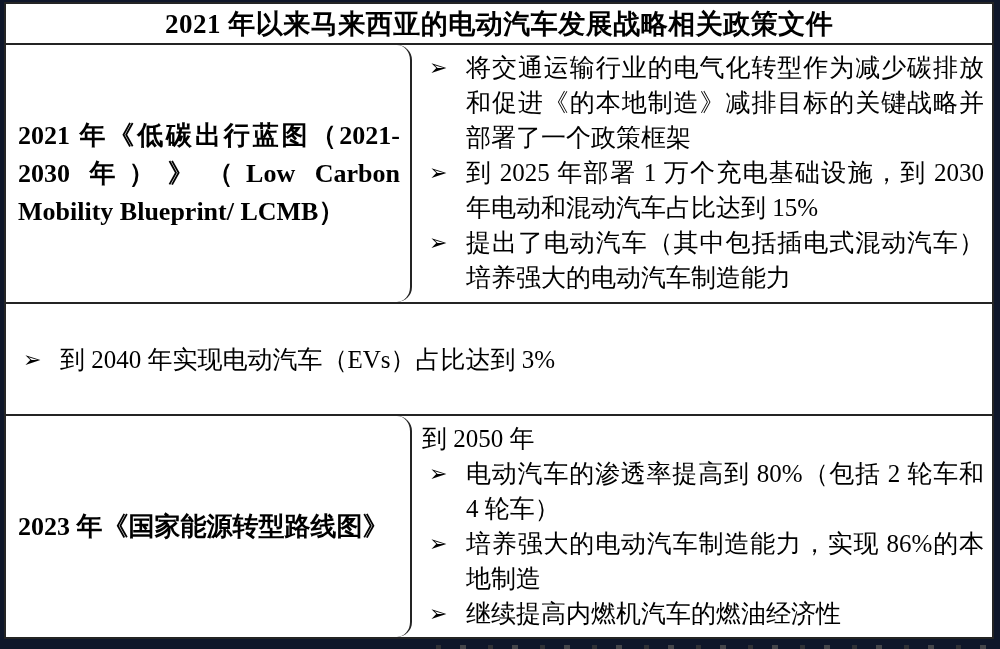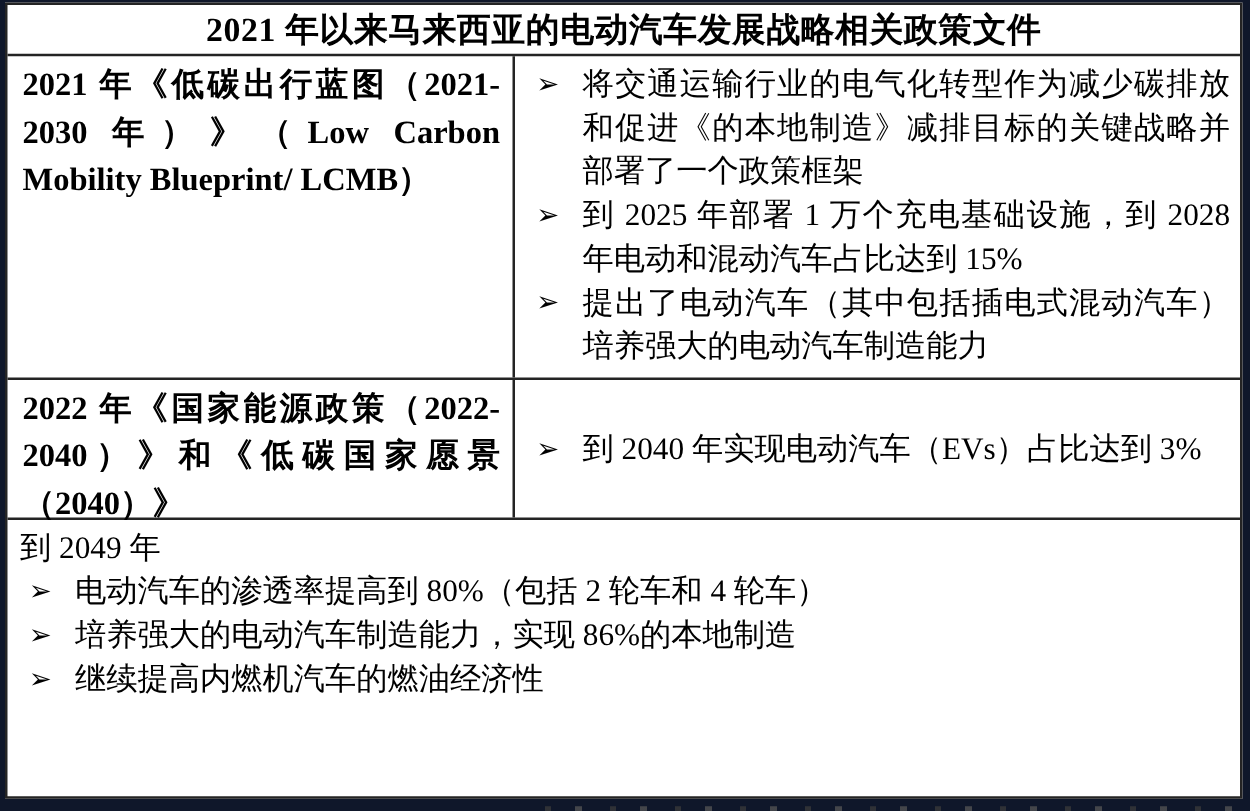--- a/index.html
+++ b/index.html
@@ -38,22 +38,23 @@
     border-bottom: 2px solid #242424;
   }
   .trow:last-child { border-bottom: none; }
   .row-1 { height: 259px; }
   .row-2 { height: 112px; }
   .row-3 { height: 221px; }
   .cell-left {
     width: 406px;
     border-right: 2px solid #242424;
     display: flex;
-    align-items: flex-start;
+    align-items: center;
     padding: 4px 10px 4px 12px;
+    border-radius: 15px;
   }
   .cell-left p {
     font-weight: bold;
     font-size: 26px;
     line-height: 38px;
     text-align: justify;
     text-justify: inter-character;
     width: 100%;
   }
   .cell-right {
@@ -114,44 +115,44 @@
       <div class="cell-left">
         <p>2021 年《低碳出行蓝图（2021-2030 年）》（Low Carbon Mobility Blueprint/ LCMB）</p>
       </div>
       <div class="cell-right">
         <div class="point">
           <span class="marker">➢</span>
           <span class="point-text">将交通运输行业的电气化转型作为减少碳排放和促进《的本地制造》减排目标的关键战略并部署了一个政策框架</span>
         </div>
         <div class="point">
           <span class="marker">➢</span>
-          <span class="point-text">到 2025 年部署 1 万个充电基础设施，到 2028 年电动和混动汽车占比达到 15%</span>
+          <span class="point-text">到 2025 年部署 1 万个充电基础设施，到 2030 年电动和混动汽车占比达到 15%</span>
         </div>
         <div class="point">
           <span class="marker">➢</span>
           <span class="point-text">提出了电动汽车（其中包括插电式混动汽车）培养强大的电动汽车制造能力</span>
         </div>
       </div>
     </div>
 
     <div class="trow row-2">
-      <div class="cell-left">
-        <p>2022 年《国家能源政策（2022-2040）》和《低碳国家愿景（2040）》</p>
-      </div>
       <div class="cell-right v-center">
         <div class="point">
           <span class="marker">➢</span>
           <span class="point-text">到 2040 年实现电动汽车（EVs）占比达到 3%</span>
         </div>
       </div>
     </div>
 
     <div class="trow row-3">
+      <div class="cell-left">
+        <p>2023 年《国家能源转型路线图》</p>
+      </div>
       <div class="cell-right">
-        <div class="intro-line">到 2049 年</div>
+        <div class="intro-line">到 2050 年</div>
         <div class="point">
           <span class="marker">➢</span>
           <span class="point-text">电动汽车的渗透率提高到 80%（包括 2 轮车和 4 轮车）</span>
         </div>
         <div class="point">
           <span class="marker">➢</span>
           <span class="point-text">培养强大的电动汽车制造能力，实现 86%的本地制造</span>
         </div>
         <div class="point">
           <span class="marker">➢</span>

